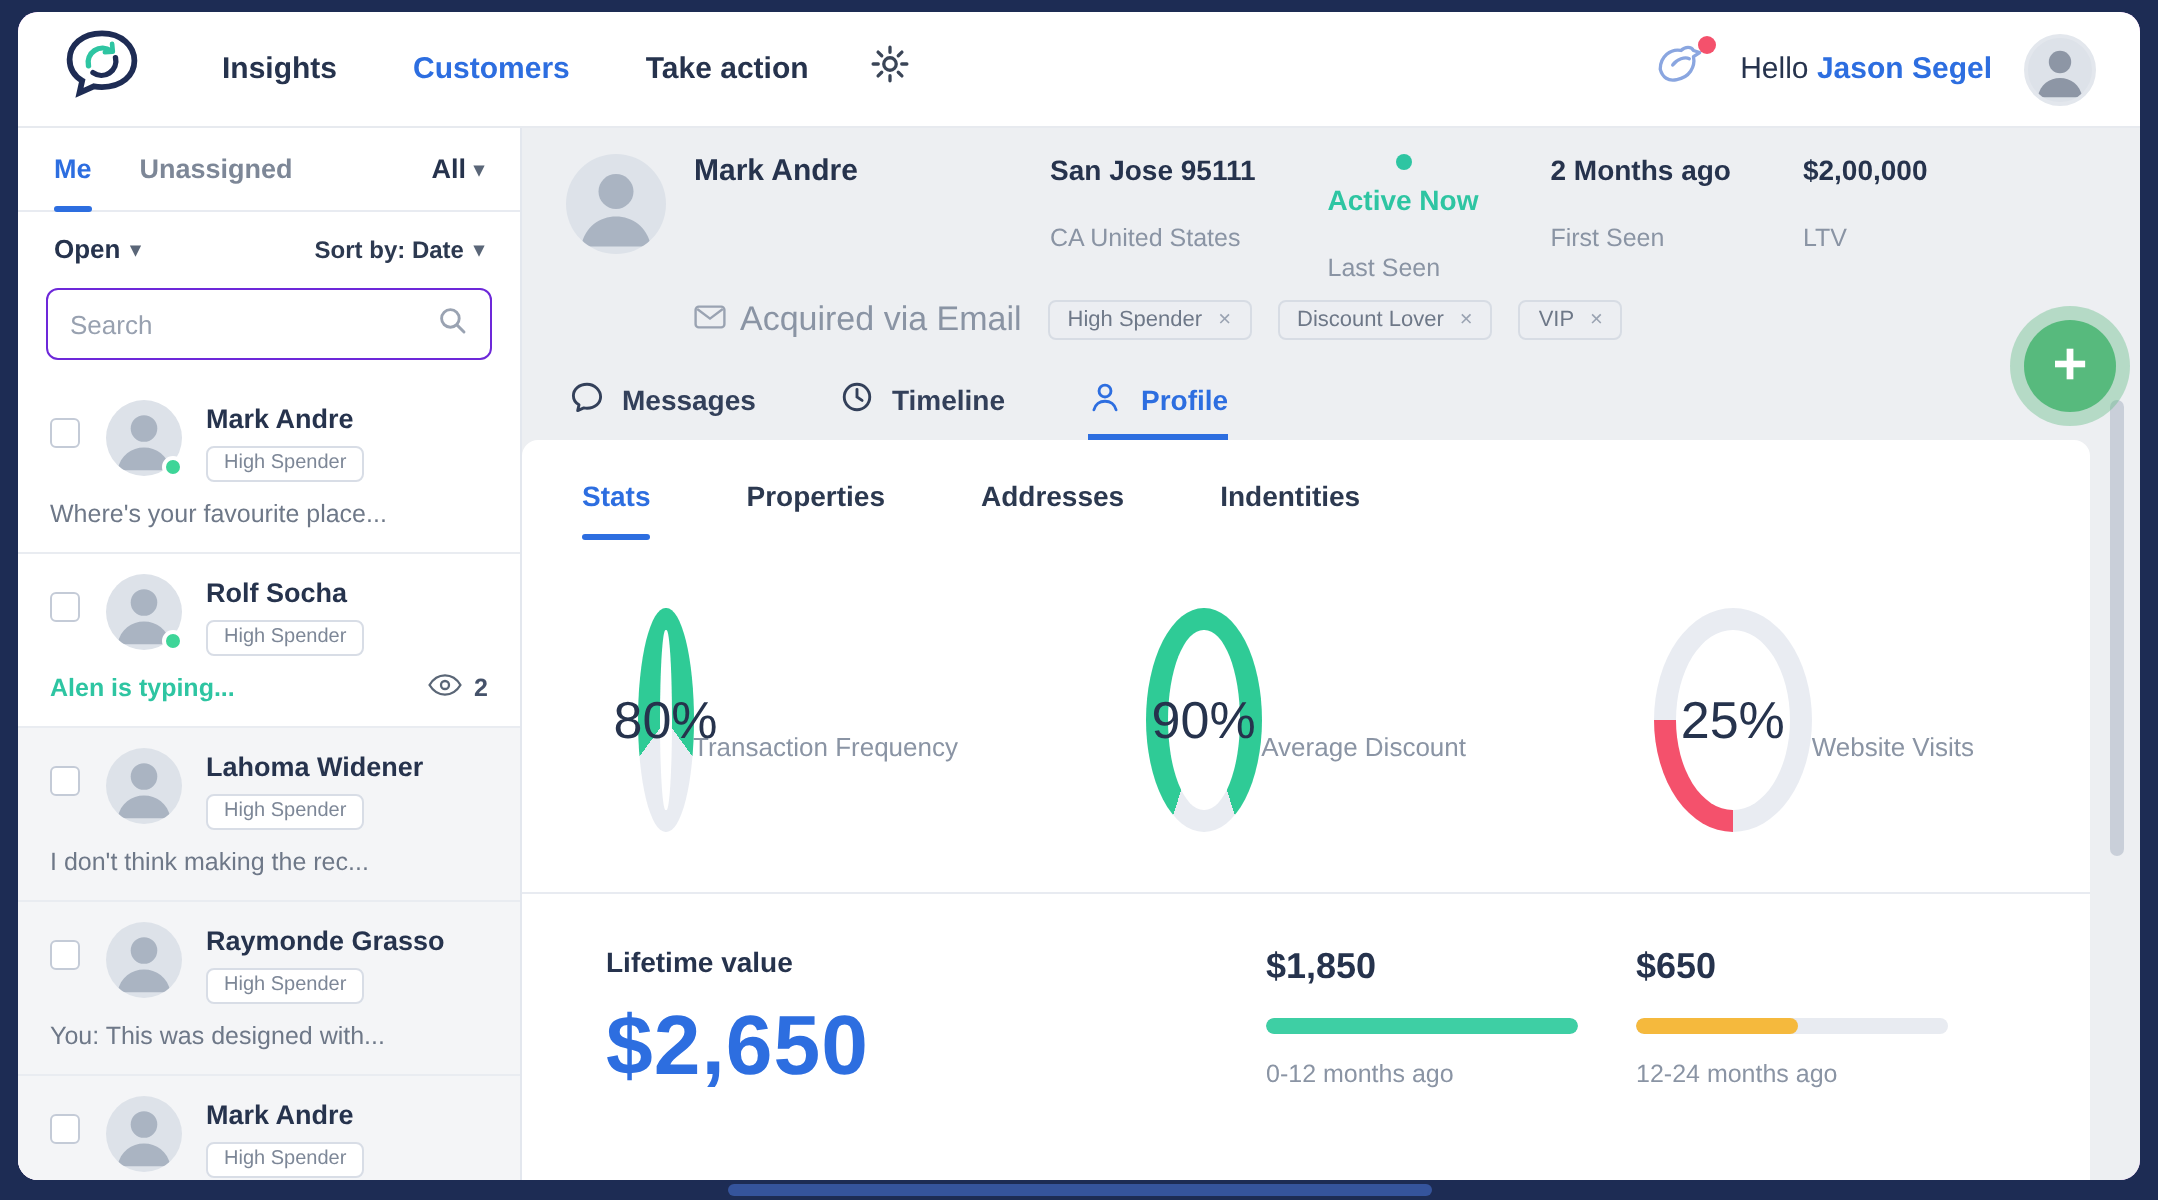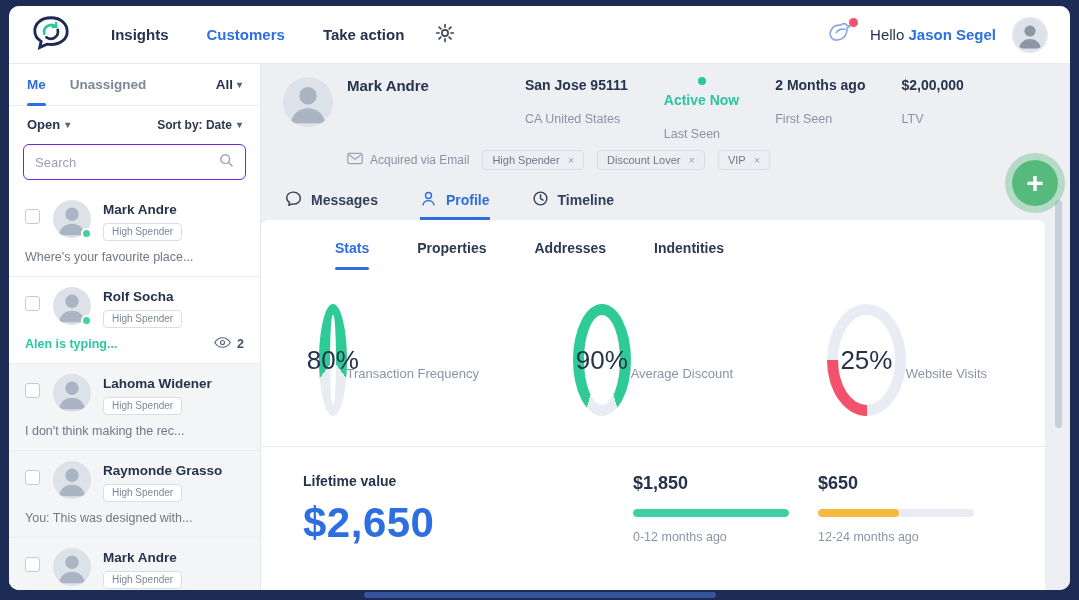--- a/index.html
+++ b/index.html
@@ -64,36 +64,36 @@
   .cust-top { display:flex; }
   .cust-id { width:178px; flex:0 0 178px; }
   .cust-name { font-size:15px; font-weight:bold; color:#26334d; }
   .cust-email { font-size:13px; font-weight:bold; color:#2d6ee0; margin-top:4px; cursor:pointer; }
   .hcol { margin-right:36px; }
   .hcol .l1 { font-size:14px; font-weight:bold; color:#26334d; display:flex; align-items:center; gap:7px; }
   .hcol .l1.teal { color:#2ec5a2;flex-direction:column; }
   .hcol .l2 { font-size:12.5px; color:#8a94a4; margin-top:19px; }
   .tdot { width:8px; height:8px; border-radius:50%; background:#2ec5a2; display:inline-block; }
   .cust-meta { display:flex; align-items:center; gap:13px; margin-top:9px; }
-  .acquired { display:flex; gap:7px; align-items:center; font-size:12px; color:#8a94a4; }
+  .acquired { display:flex; gap:7px; align-items:center; font-size:17px; color:#8a94a4; }
   .tagpill { display:flex; align-items:center; gap:8px; font-size:11px; color:#6e7888; background:#eceef2; border:1px solid #d7dce4; border-radius:4px; padding:3px 9px; }
   .tag-close { color:#9aa3b2; font-size:11px; cursor:pointer; }
 
   .main-tabs { display:flex; gap:42px; padding:0 24px; margin-top:8px; flex:0 0 38px; }
   .main-tab { display:flex; align-items:center; gap:9px; font-size:14px; font-weight:bold; color:#33405a; border-bottom:3px solid transparent; cursor:pointer; }
   .main-tab.active { color:#2d6ee0; border-color:#2d6ee0; }
 
   .fab { position:absolute; top:96px; right:12px; width:46px; height:46px; border-radius:50%; background:#57ba7d; color:#fff; display:flex; align-items:center; justify-content:center; font-size:30px; font-weight:bold; line-height:1; box-shadow:0 0 0 7px rgba(98,187,133,0.40); z-index:6; cursor:pointer; }
   .scroll-thumb { position:absolute; right:8px; top:136px; width:7px; height:228px; border-radius:4px; background:#c9cfd9; z-index:5; cursor:grab; }
 
   .content-wrap { flex:1; padding-right:25px; min-height:0; }
   .card { background:#fff; border-radius:8px 8px 0 0; height:100%; overflow:hidden; display:flex; flex-direction:column; }
   .subtabs { display:flex; gap:48px; padding:20px 30px 0; }
   .subtab { font-size:14px; font-weight:bold; color:#2c3950; padding-bottom:14px; position:relative; cursor:pointer; }
-  .subtab.active { color:#2d6ee0;margin-left:44px; }
+  .subtab.active { color:#2d6ee0; }
   .subtab.active::after { content:""; position:absolute; left:0; right:0; bottom:0; height:3px; border-radius:2px; background:#2d6ee0; }
 
   .gauges { display:flex; justify-content:space-between; padding:34px 58px 6px; }
   .gauge-wrap { width:160px; display:flex; align-items:center; }
   .gauge { width:112px; height:112px; border-radius:50%; position:relative; }
   .gauge-hole { position:absolute; inset:11px; background:#fff; border-radius:50%; display:flex; align-items:center; justify-content:center; font-size:26px; color:#26334d; }
   .gauge-label { margin-top:27px; font-size:13px; color:#8a94a4; white-space:nowrap; }
 
   .divider { height:1px; background:#e8ebf1; margin-top:24px; }
 
@@ -373,38 +373,38 @@
 
         <div class="main-tabs">
           <span class="main-tab">
             <span>
               <svg viewBox="0 0 20 20" width="17" height="17" fill="none" stroke="currentColor" stroke-width="1.7" stroke-linejoin="round">
                 <path d="M10 2.5 c-4.7 0 -8 3 -8 6.7 c0 2.3 1.3 4.2 3.3 5.4 L4.5 18 l3.6 -1.6 c.6 .1 1.2 .2 1.9 .2 c4.7 0 8 -3 8 -6.7 S14.7 2.5 10 2.5 z"></path>
               </svg>
             </span>
             <span>Messages</span>
           </span>
+          <span class="main-tab">
+            <span>
+              <svg viewBox="0 0 20 20" width="17" height="17" fill="none" stroke="currentColor" stroke-width="1.7" stroke-linecap="round">
+                <circle cx="10" cy="10" r="7.5"></circle>
+                  <path d="M10 5.5 V10 l3 2"></path>
+              </svg>
+            </span>
+            <span>Timeline</span>
+          </span>
           <span class="main-tab active">
             <span>
               <svg viewBox="0 0 20 20" width="17" height="17" fill="none" stroke="currentColor" stroke-width="1.7" stroke-linecap="round">
                 <circle cx="10" cy="6.5" r="3.5"></circle>
                   <path d="M3.5 17.5 c.8 -3.2 3.4 -5 6.5 -5 s5.7 1.8 6.5 5"></path>
               </svg>
             </span>
             <span>Profile</span>
           </span>
-          <span class="main-tab">
-            <span>
-              <svg viewBox="0 0 20 20" width="17" height="17" fill="none" stroke="currentColor" stroke-width="1.7" stroke-linecap="round">
-                <circle cx="10" cy="10" r="7.5"></circle>
-                  <path d="M10 5.5 V10 l3 2"></path>
-              </svg>
-            </span>
-            <span>Timeline</span>
-          </span>
         </div>
 
         <div class="fab">
           <span>+</span>
         </div>
         <div class="scroll-thumb"></div>
 
         <div class="content-wrap">
           <div class="card">
 

